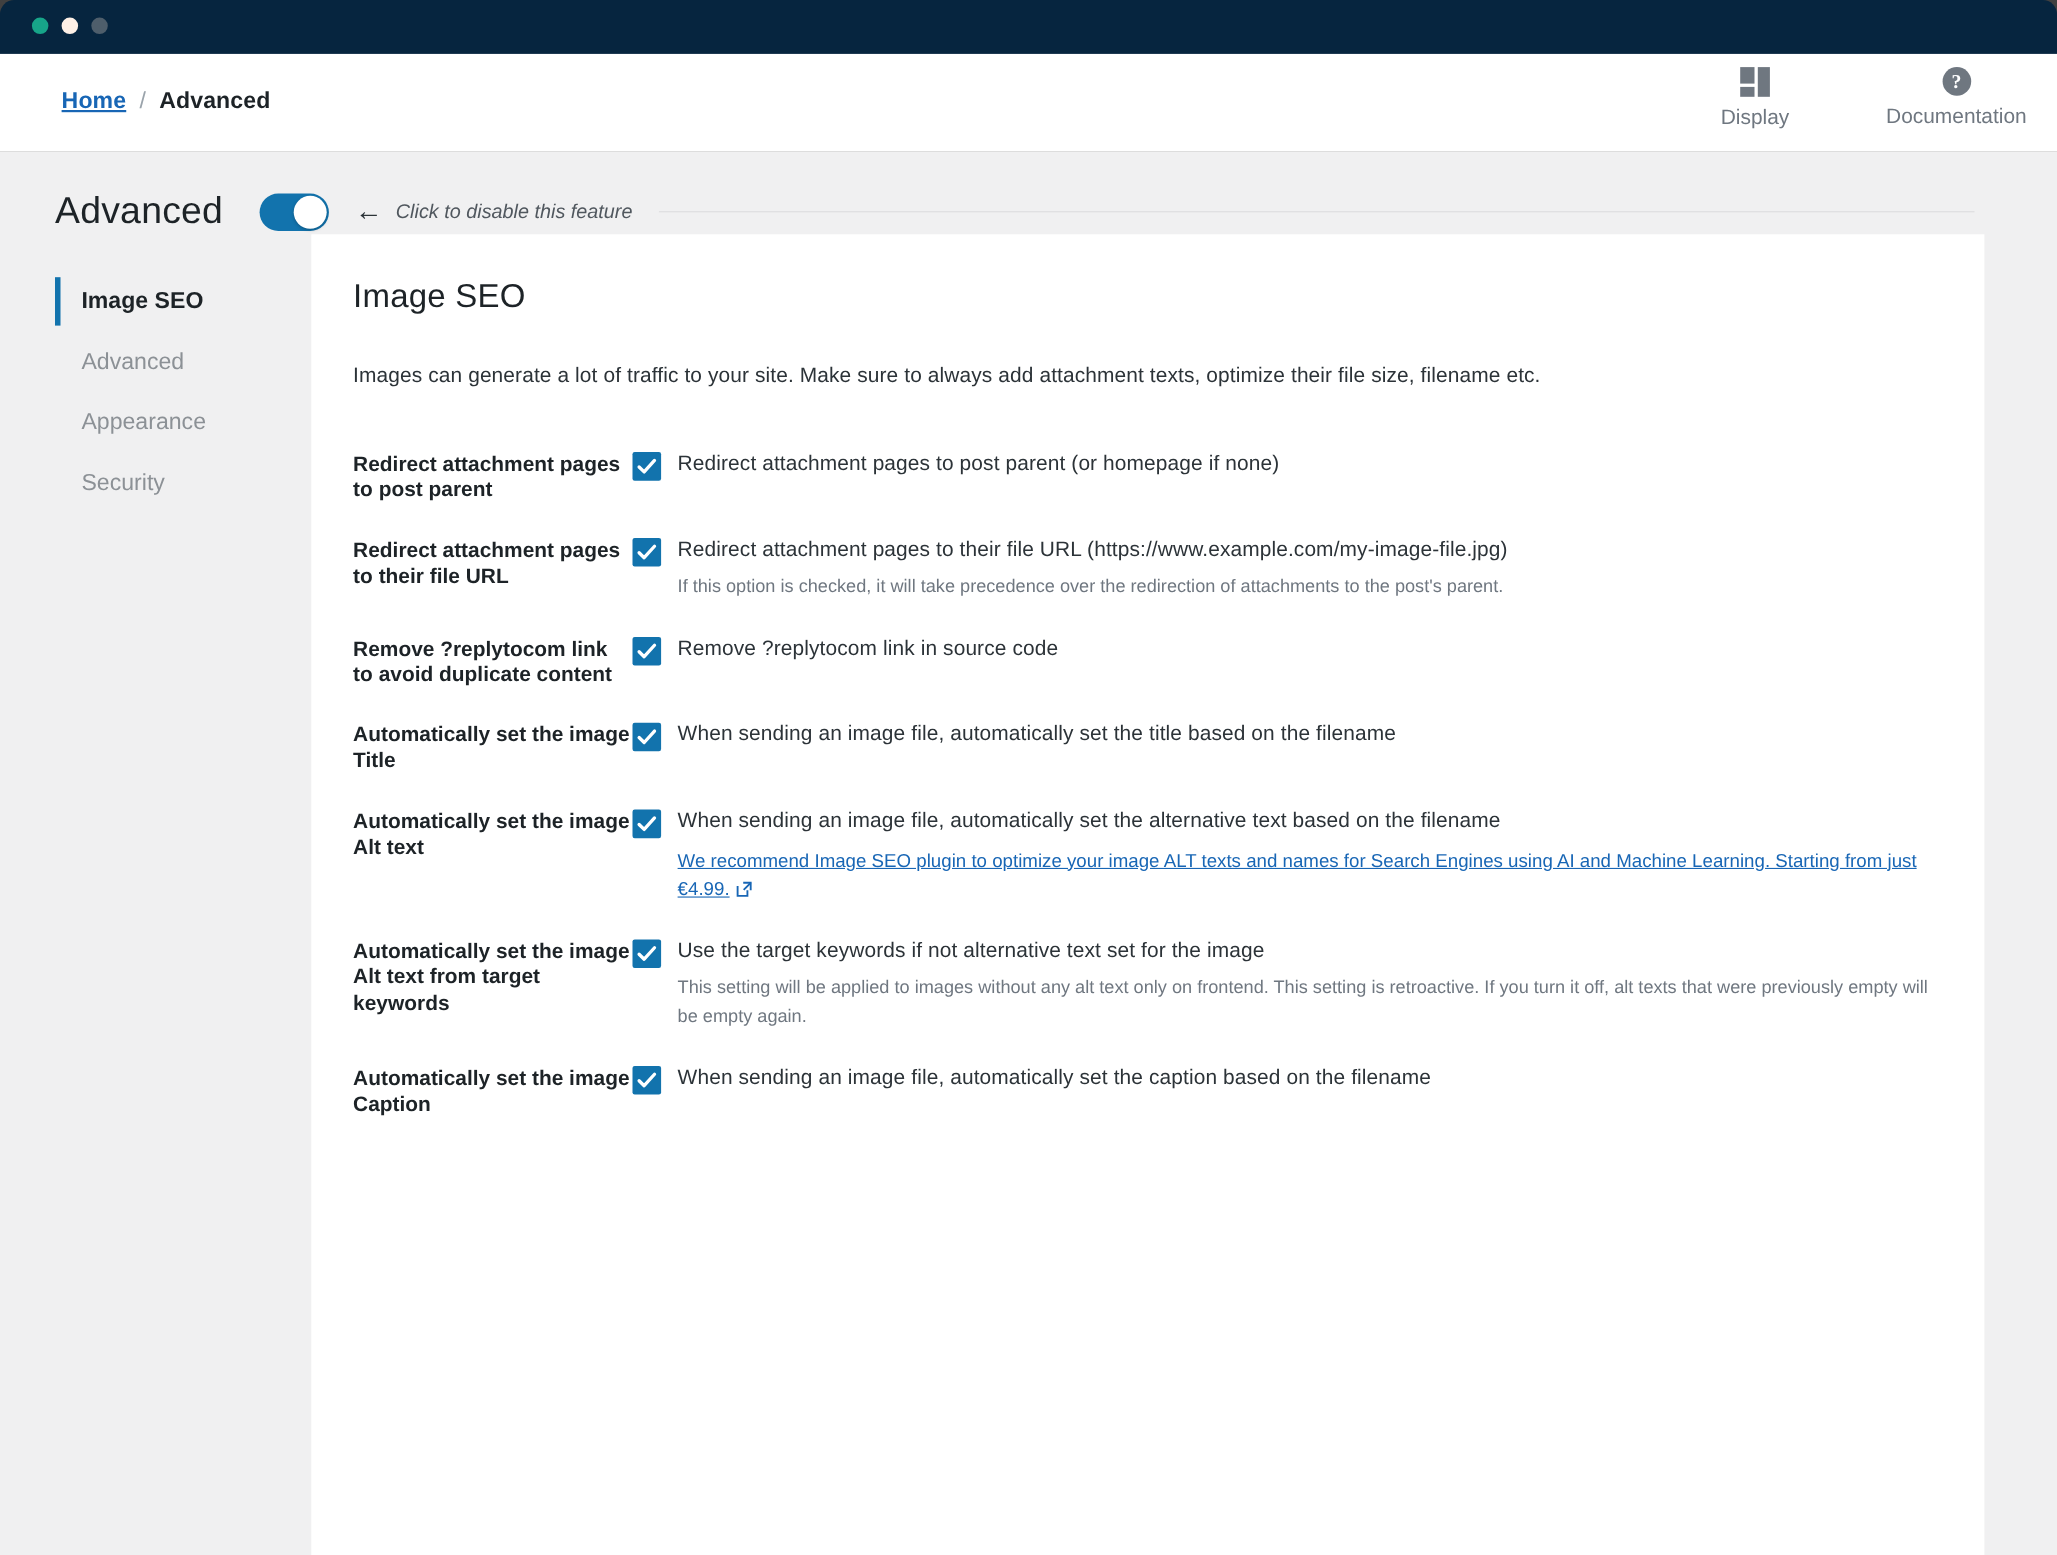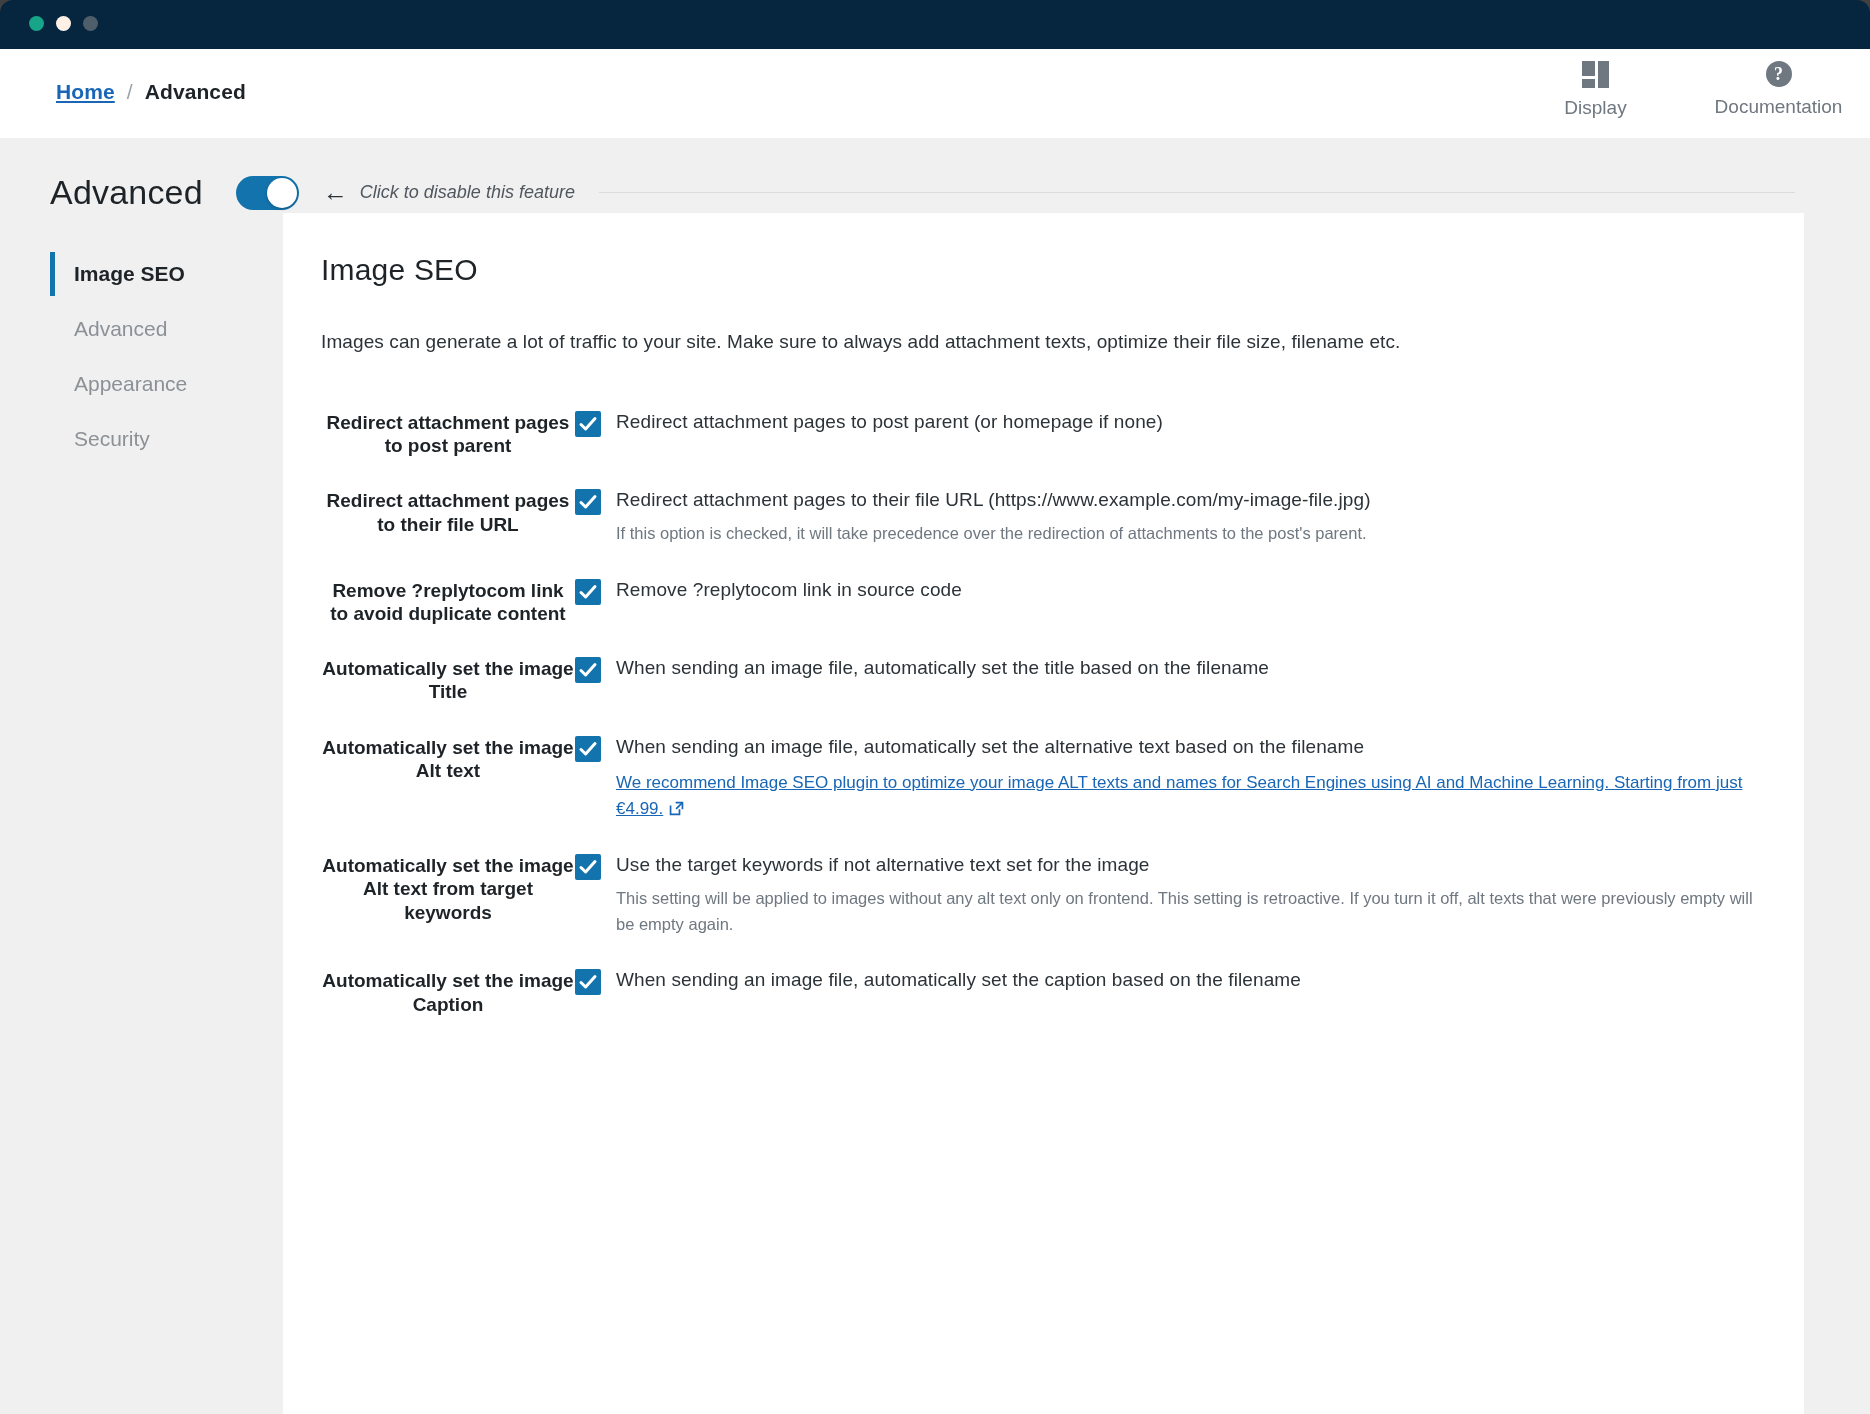--- a/index.html
+++ b/index.html
@@ -249,21 +249,20 @@
     padding: 14px 0 16px 0;
   }
   .setting-label {
     width: 254px;
     flex: none;
     font-size: 19px;
     font-weight: 700;
     color: #1d2327;
     line-height: 1.22;
     padding-top: 2px;
-    text-align: center;
   }
   .setting-field {
     flex: 1 1 auto;
     min-width: 0;
   }
   .cb-line {
     display: flex;
     align-items: flex-start;
     gap: 15px;
   }

